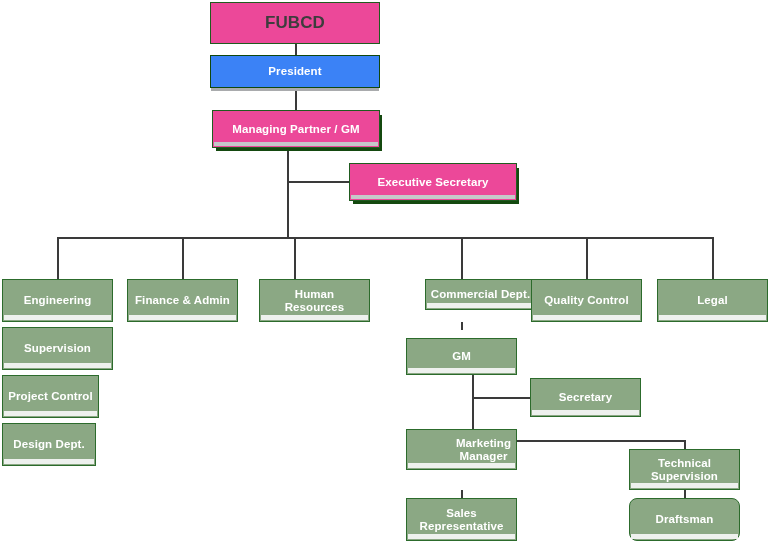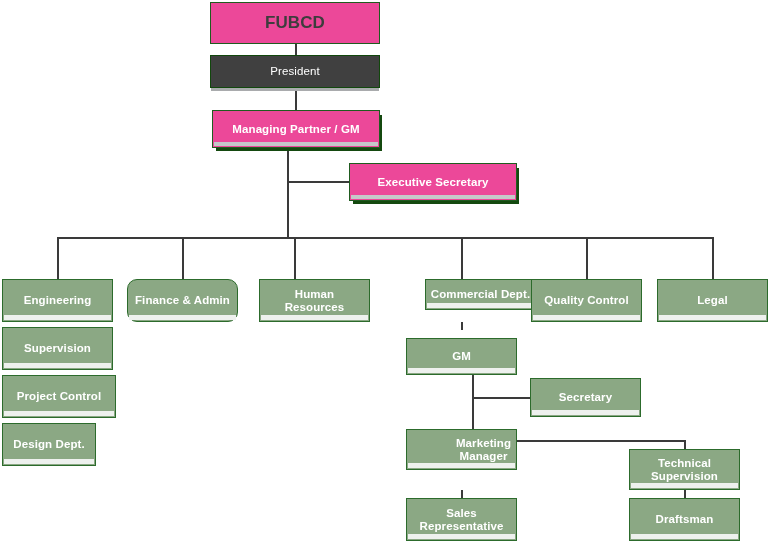--- a/index.html
+++ b/index.html
@@ -56,24 +56,24 @@
   .node.gray.title {
     color: #3d3d3d;
     font-size: 17px;
     font-weight: bold;
     box-shadow: none;
     border: 1px solid #1f5c1f;
   }
 
   
   .node.dark {
-    background: #404040;
+    background: #3b82f6;
     border: 1px solid #11470c;
     color: #ffffff;
-    font-weight: normal;
+    font-weight: bold;
     font-size: 11.5px;
     box-shadow: 0 4px 0 -1px #a9abad;
   }
 
   
   .node.green {
     background: #8ba884;
     border: 1px solid #2c6b2c;
     color: #ffffff;
     font-weight: bold;
@@ -155,28 +155,28 @@
   <div class="node gray" style="left:349px; top:163px; width:168px; height:38px;">
     <span class="label">Executive Secretary</span>
   </div>
 
   <div class="node green" style="left:2px; top:279px; width:111px; height:43px;">
     <span class="label">Engineering</span>
   </div>
   <div class="node green" style="left:2px; top:327px; width:111px; height:43px;">
     <span class="label">Supervision</span>
   </div>
-  <div class="node green" style="left:2px; top:375px; width:114px; height:43px;">
+  <div class="node green" style="left:2px; top:375px; width:97px; height:43px;">
     <span class="label">Project Control</span>
   </div>
   <div class="node green" style="left:2px; top:423px; width:94px; height:43px;">
     <span class="label">Design Dept.</span>
   </div>
 
-  <div class="node green" style="left:127px; top:279px; width:111px; height:43px;border-radius:10px;">
+  <div class="node green" style="left:127px; top:279px; width:111px; height:43px;">
     <span class="label">Finance &amp; Admin</span>
   </div>
 
   <div class="node green" style="left:251px; top:279px; width:111px; height:43px;margin-left:8px;">
     <span class="label">Human Resources</span>
   </div>
 
   <div class="node green" style="left:406px; top:279px; width:111px; height:31px;margin-left:19px;">
     <span class="label">Commercial Dept.</span>
   </div>
@@ -202,17 +202,17 @@
   </div>
 
   <div class="node green" style="left:406px; top:498px; width:111px; height:43px;">
     <span class="label">Sales<br>Representative</span>
   </div>
 
   <div class="node green" style="left:629px; top:449px; width:111px; height:41px;">
     <span class="label">Technical<br>Supervision</span>
   </div>
 
-  <div class="node green" style="left:629px; top:498px; width:111px; height:43px;">
+  <div class="node green" style="left:629px; top:498px; width:111px; height:43px;border-radius:8px;">
     <span class="label">Draftsman</span>
   </div>
 
 </div>
 
 </body></html>

